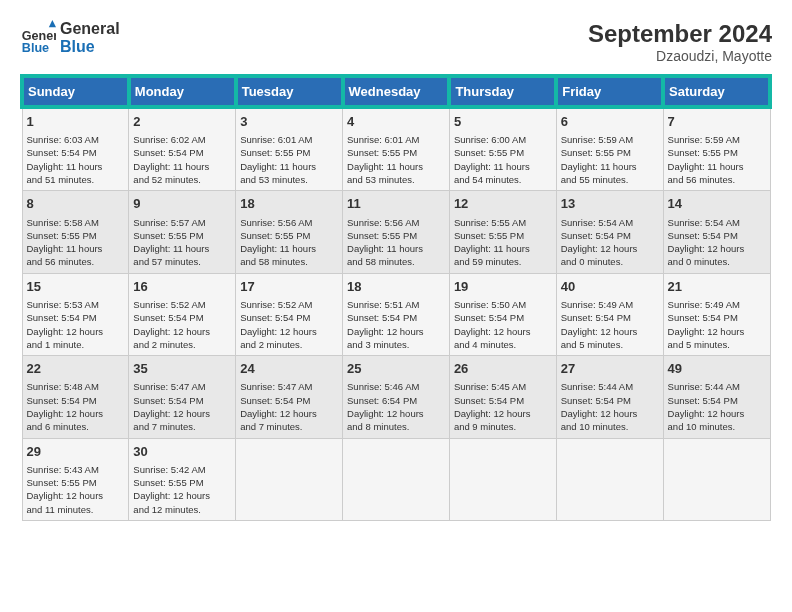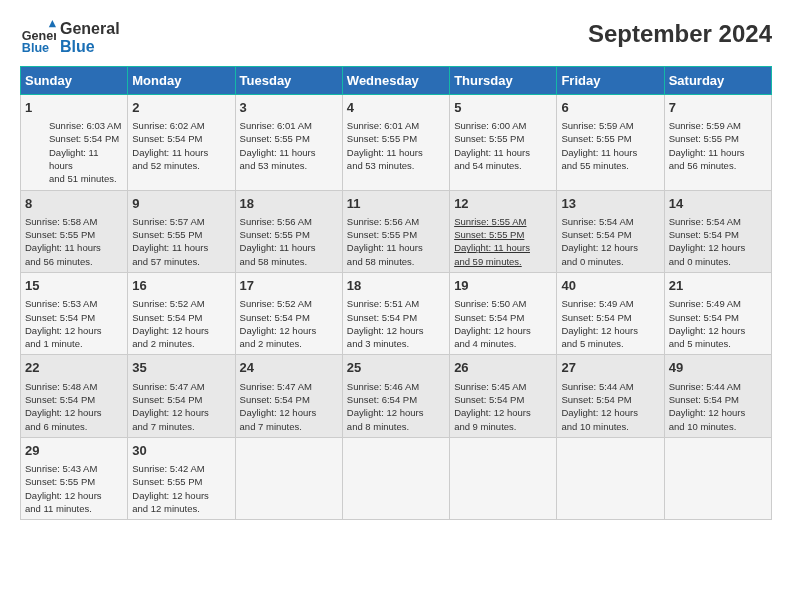--- a/index.html
+++ b/index.html
@@ -42,21 +42,21 @@
       border-collapse: collapse;
       font-size: 10.5px;
     }
     thead tr th {
       background-color: #2a6db5;
       color: #fff;
       padding: 6px 4px;
       text-align: left;
       font-size: 13px;
       font-weight: bold;
-      border: 1px solid #14b8a6;
+      border: 4px solid #14b8a6;
     }
     tbody tr td {
       border: 1px solid #ccc;
       vertical-align: top;
       padding: 4px 4px;
       min-height: 80px;
       width: calc(100% / 7);
       color: #333;
       line-height: 1.4;
     }
@@ -90,40 +90,41 @@
       <text x="2" y="36" font-size="14" font-weight="bold" fill="#1a6fb5">Blue</text>
       <polygon points="32,8 40,8 36,0" fill="#1a6fb5"></polygon>
     </svg>
     <div style="line-height:1.1">
       <div style="font-size:16px;font-weight:bold;color:#333">General</div>
       <div style="font-size:16px;font-weight:bold;color:#1a6fb5">Blue</div>
     </div>
   </div>
   <div class="title-block">
     <div class="month-title">September 2024</div>
+    <div class="location">Dzaoudzi, Mayotte</div>
   </div>
 </div>
 
 <table>
   <thead>
     <tr>
     <th>Sunday</th>
         <th>Monday</th>
         <th>Tuesday</th>
         <th>Wednesday</th>
         <th>Thursday</th>
         <th>Friday</th>
         <th>Saturday</th>
       </tr>
   </thead>
   <tbody id="calendar-body">
   <tr>
         <td>
           <span class="day-num">1</span>
-          <div class="day-info" style="white-space: pre-line; margin-left: 24px;">Sunrise: 6:03 AM
+          <div class="day-info" style="white-space: pre-line;">Sunrise: 6:03 AM
 Sunset: 5:54 PM
 Daylight: 11 hours
 and 51 minutes.</div>
         </td>
         <td>
           <span class="day-num">2</span>
           <div class="day-info" style="white-space: pre-line;">Sunrise: 6:02 AM
 Sunset: 5:54 PM
 Daylight: 11 hours
 and 52 minutes.</div>
@@ -188,21 +189,21 @@
         </td>
         <td>
           <span class="day-num">11</span>
           <div class="day-info" style="white-space: pre-line;">Sunrise: 5:56 AM
 Sunset: 5:55 PM
 Daylight: 11 hours
 and 58 minutes.</div>
         </td>
         <td>
           <span class="day-num">12</span>
-          <div class="day-info" style="white-space: pre-line; text-decoration: underline;">Sunrise: 5:55 AM
+          <div class="day-info" style="white-space: pre-line;">Sunrise: 5:55 AM
 Sunset: 5:55 PM
 Daylight: 11 hours
 and 59 minutes.</div>
         </td>
         <td>
           <span class="day-num">13</span>
           <div class="day-info" style="white-space: pre-line;">Sunrise: 5:54 AM
 Sunset: 5:54 PM
 Daylight: 12 hours
 and 0 minutes.</div>

